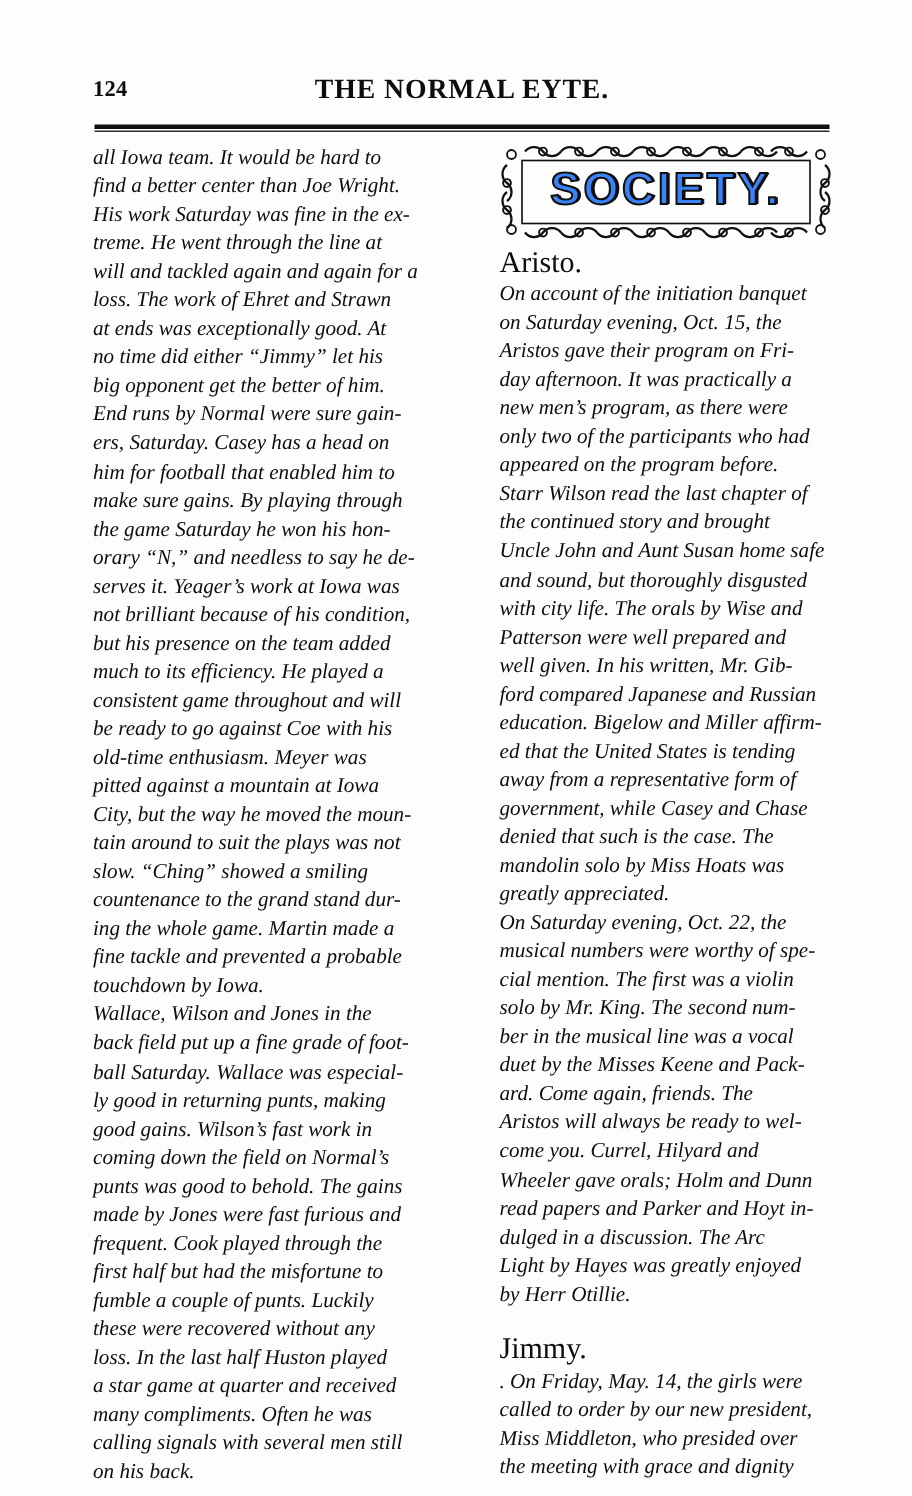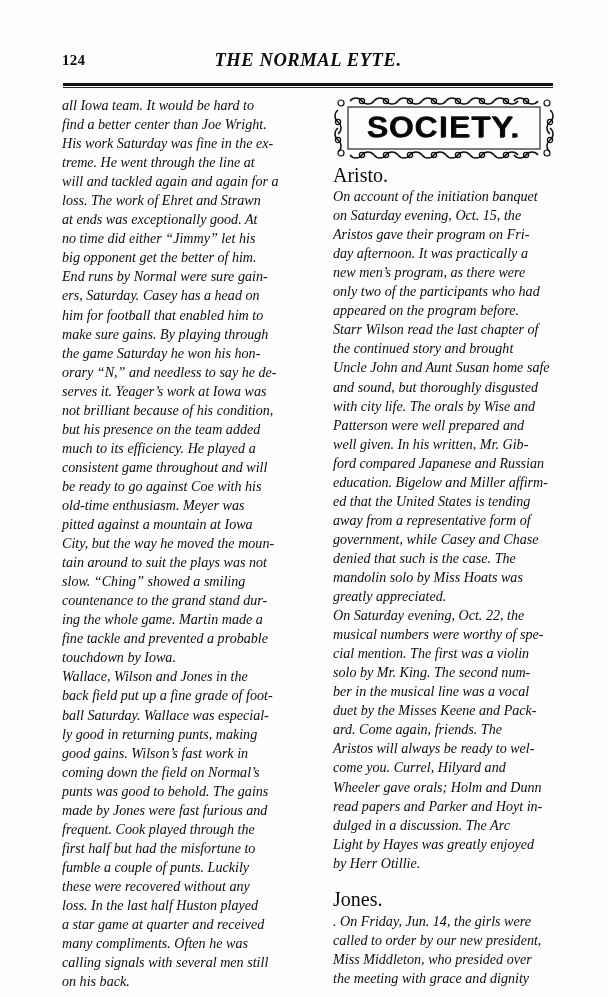--- a/index.html
+++ b/index.html
@@ -35,21 +35,20 @@
   }
   .mast {
     position: absolute;
     left: 0;
     top: 0;
     width: 492px;
     text-align: center;
     font-size: 18.5px;
     font-weight: bold;
     letter-spacing: 0.6px;
-    font-style: italic;
   }
 
   
   .head-rule {
     position: absolute;
     left: 63px;
     top: 83px;
     width: 490px;
   }
   .head-rule .thick {
@@ -106,23 +105,23 @@
     inset: 0;
   }
   .society-word {
     position: absolute;
     left: 0;
     top: 14px;
     width: 224px;
     text-align: center;
     font-family: "Liberation Sans", "DejaVu Sans", sans-serif;
     font-size: 30px;
-    font-weight: normal;
+    font-weight: bold;
     letter-spacing: 2.2px;
-    color: #000000;
+    color: #3b82f6;
     -webkit-text-stroke: 1.35px #101010;
     text-shadow:
       1.7px 0 0 #101010,
      -0.3px 0 0 #101010;
     line-height: 34px;
   }
 </style>
 </head>
 <body>
 
@@ -275,20 +274,20 @@
 duet by the Misses Keene  and  Pack-
 ard.    Come  again,  friends.    The
 Aristos  will  always  be ready to wel-
 come you.    Currel,  Hilyard  and
 Wheeler gave orals;  Holm and Dunn
 read papers and Parker and Hoyt in-
 dulged  in  a  discussion.    The  Arc
 Light  by Hayes was greatly enjoyed
 by Herr Otillie.</p>
 
-    <div class="subhead subhead-zeta">Jones.</div>
-    <p>. On Friday, Jun. 14,  the  girls  were
+    <div class="subhead subhead-zeta">Jimmy.</div>
+    <p>. On Friday, May. 14,  the  girls  were
 called to order by our new president,
 Miss  Middleton,  who  presided  over
 the meeting with grace  and  dignity</p>
   </div>
 
 </div>
 
 </body></html>

